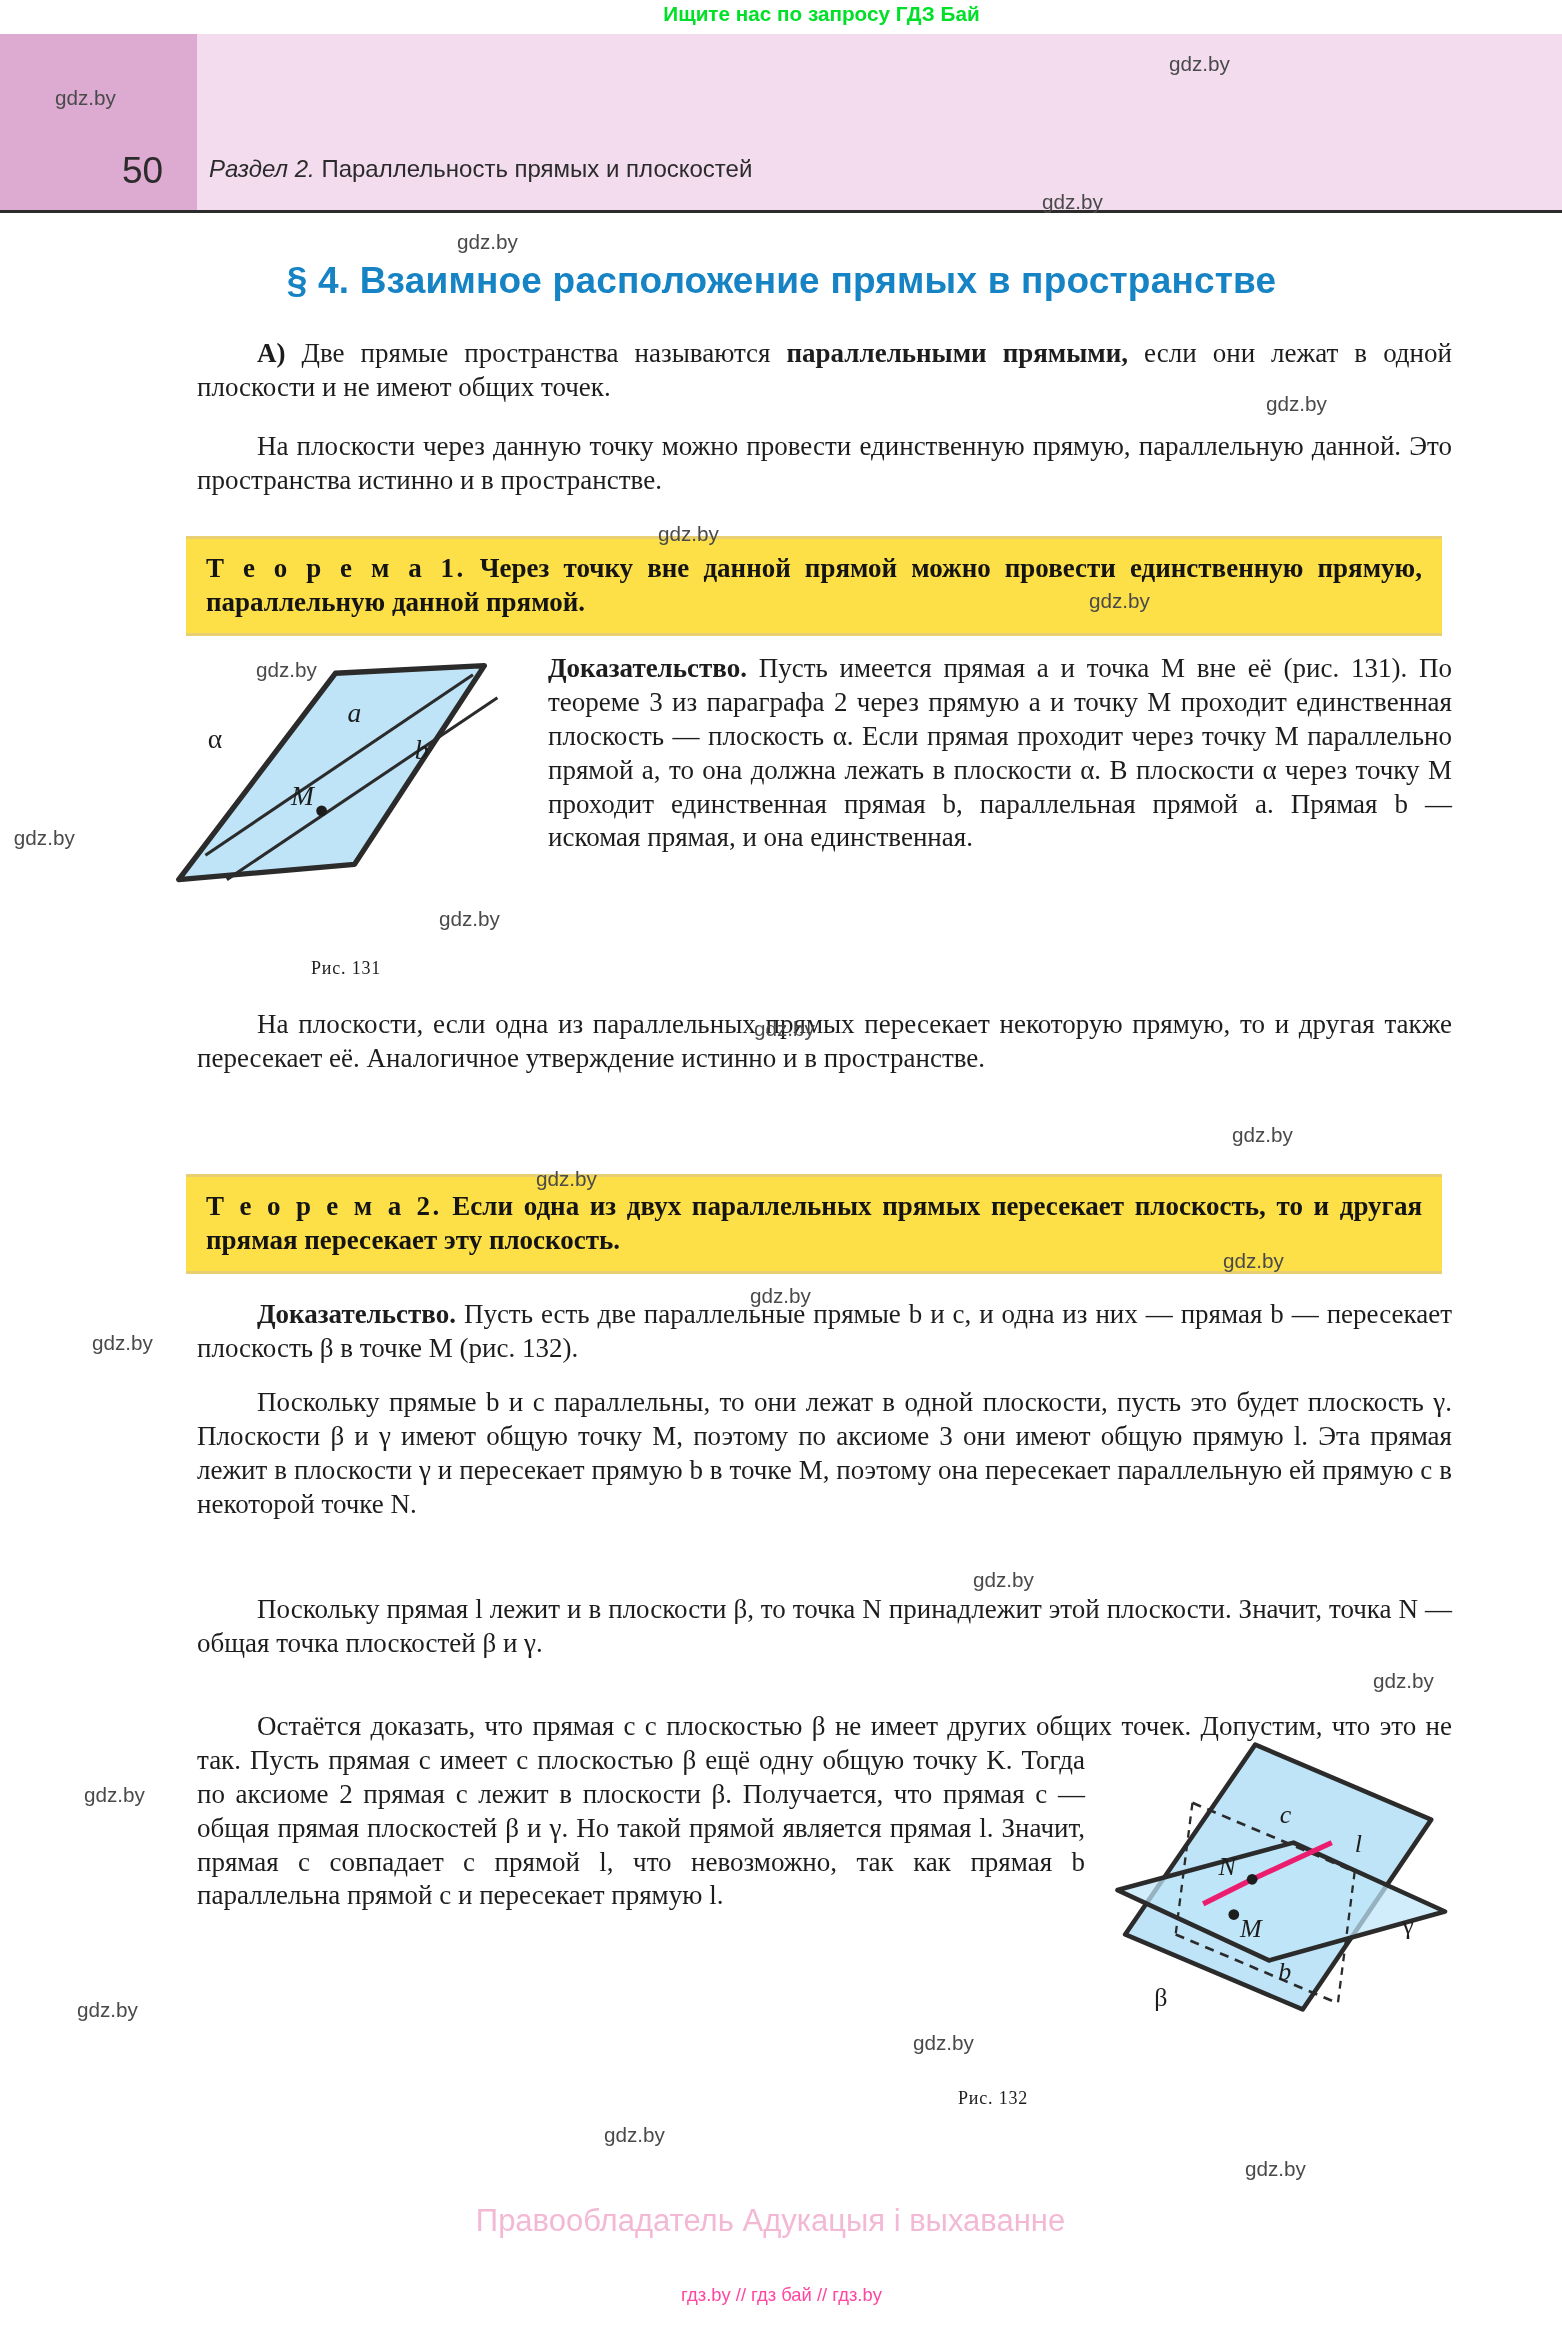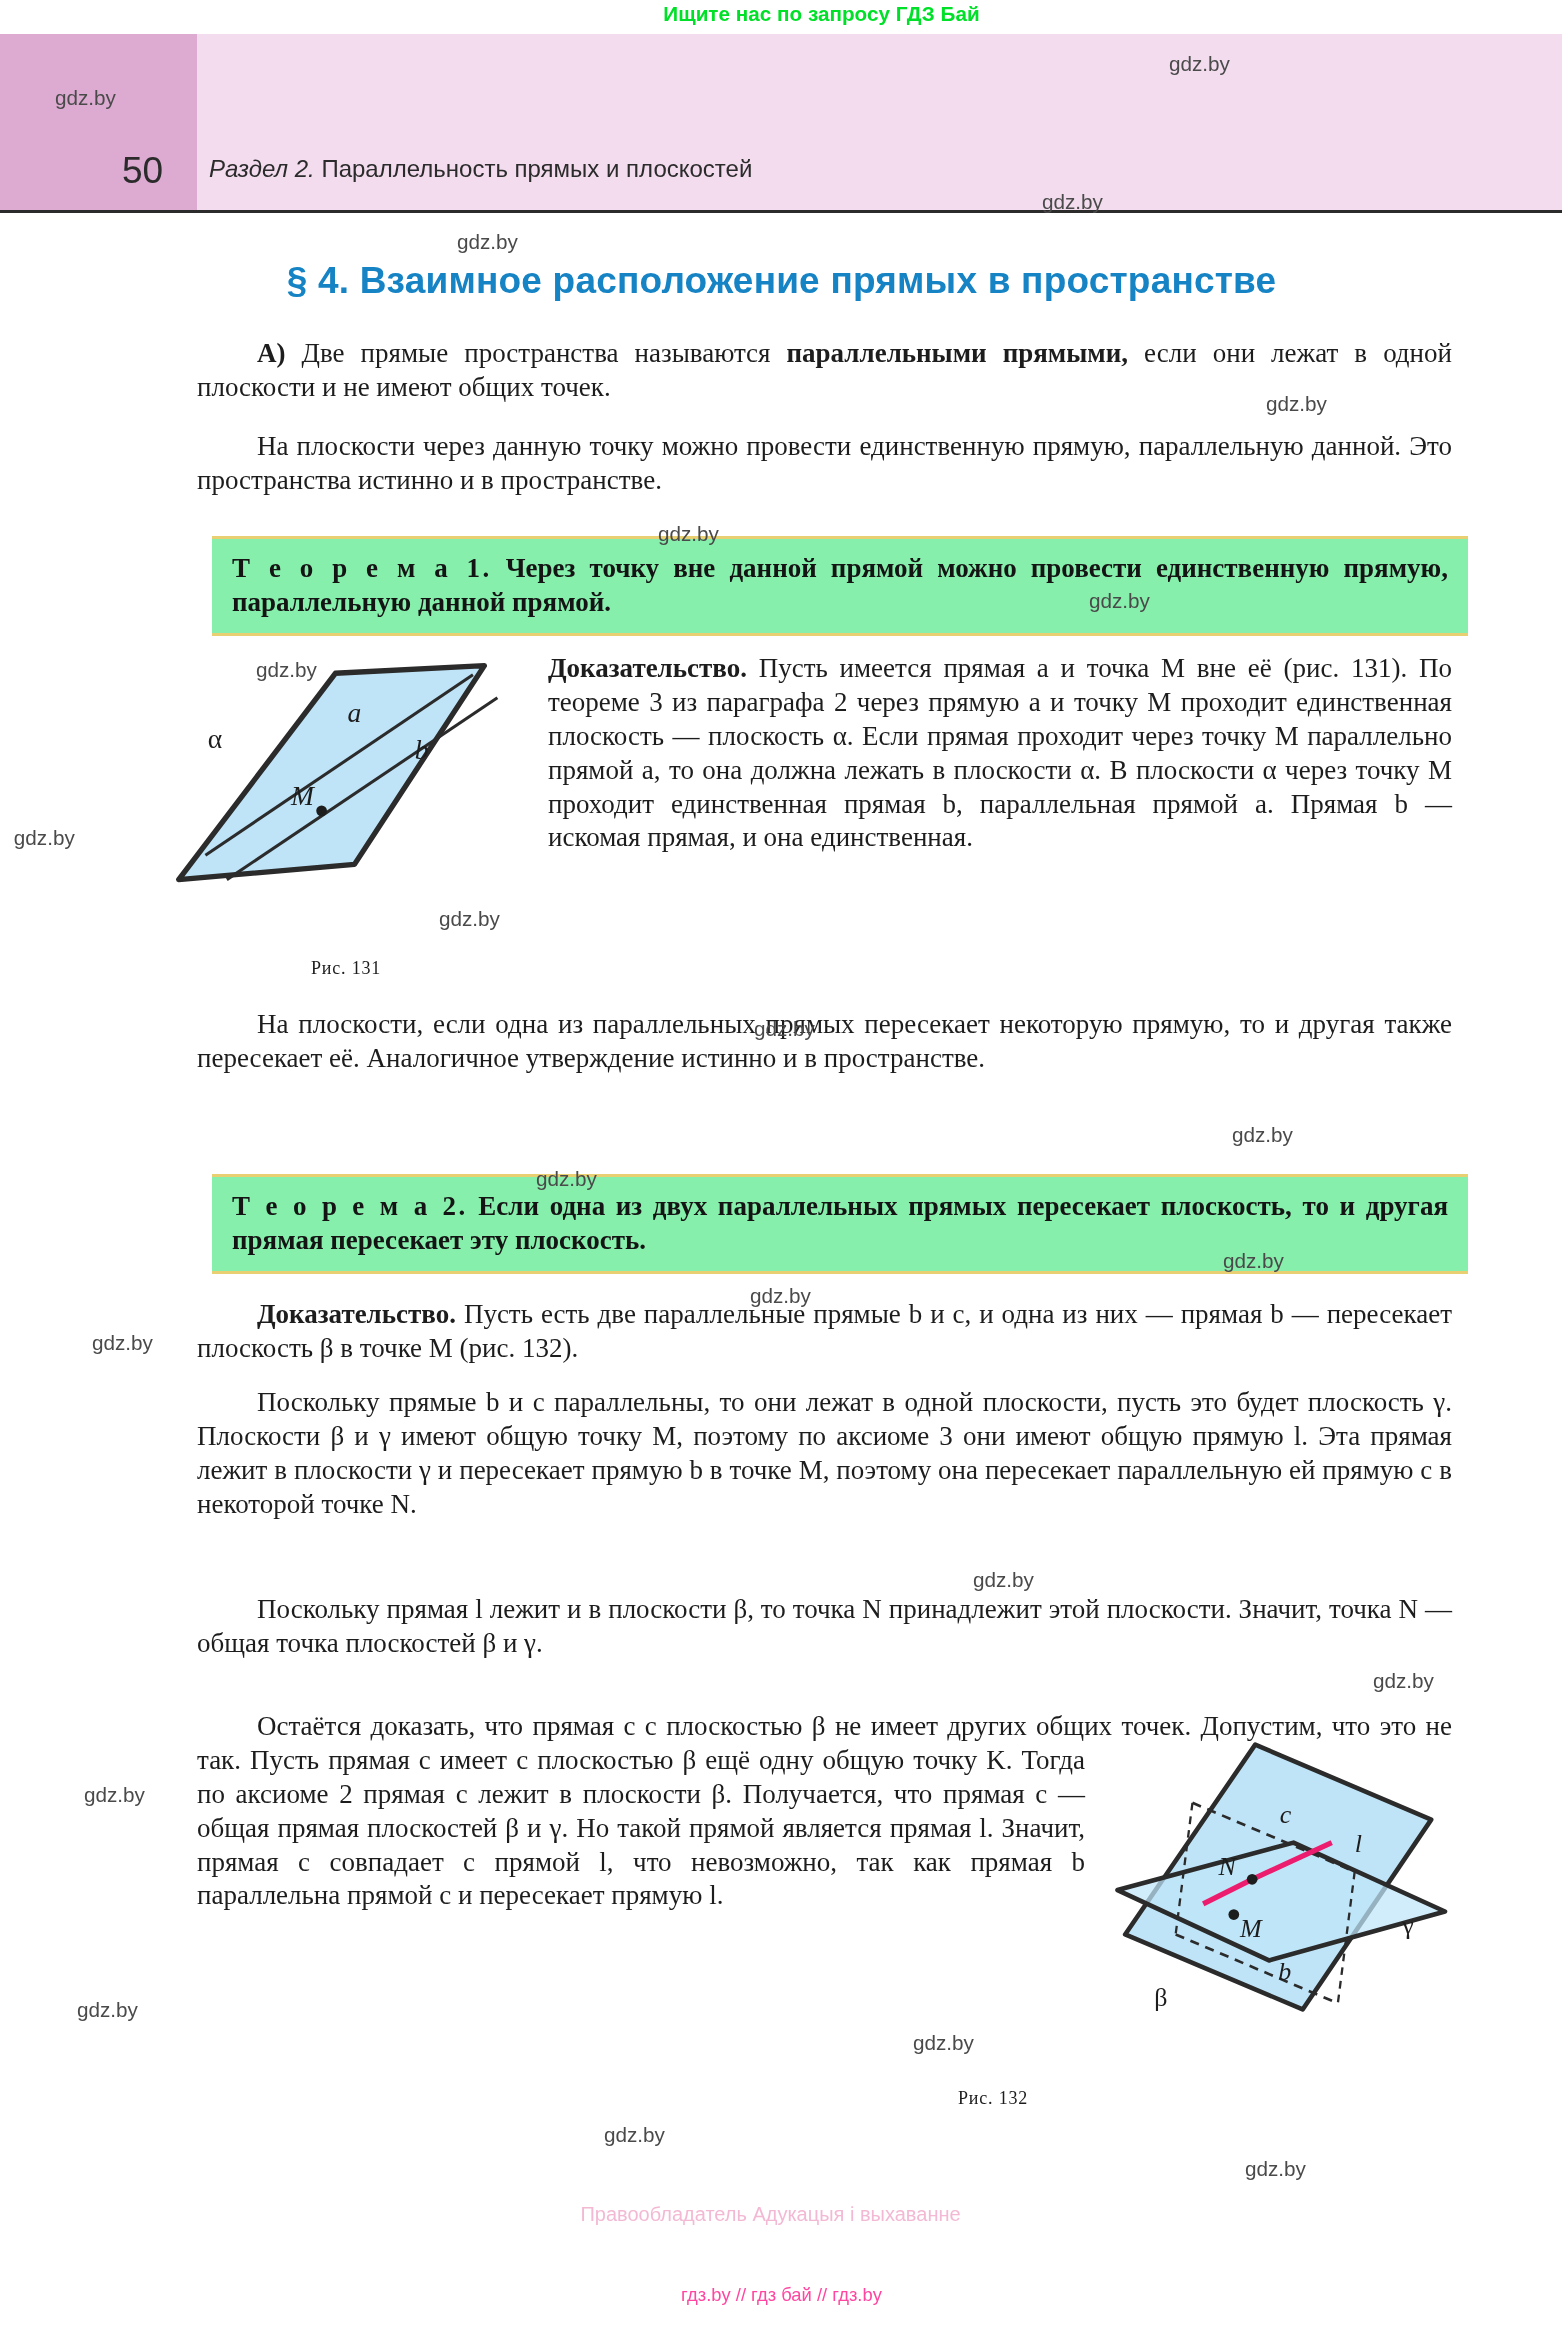--- a/index.html
+++ b/index.html
@@ -68,22 +68,22 @@
     text-align:justify;
     text-justify:inter-word;
   }
   .col p{ margin:0; }
   .ind{ text-indent:60px; }
   .b{ font-weight:700; }
 
   
   .theorem-box{
     position:absolute;
-    left:212px; width:1256px;
-    background:#86efac;
+    left:186px; width:1256px;
+    background:#fde047;
     border-top:3.8px solid #e8cf72;
     border-bottom:3.8px solid #e8cf72;
     box-sizing:border-box;
     padding:12.2px 20px 13.8px 20px;
     font-weight:700;
     font-size:27px;
     line-height:1.26;
     color:#141414;
     text-align:justify;
   }
@@ -105,21 +105,21 @@
     color:#4a4a4a;
     white-space:nowrap;
     pointer-events:none;
   }
 
   
   .copyright{
     position:absolute; left:0; top:2203px; width:1541px;
     text-align:center;
     font-family:"Liberation Sans", sans-serif;
-    font-size:20px;
+    font-size:31px;
     color:#f3b9d4;
   }
   .footer-links{
     position:absolute; left:0; top:2284px; width:1563px;
     text-align:center;
     font-family:"Liberation Sans", sans-serif;
     font-size:18.4px;
     color:#ff46a0;
   }
 </style>

